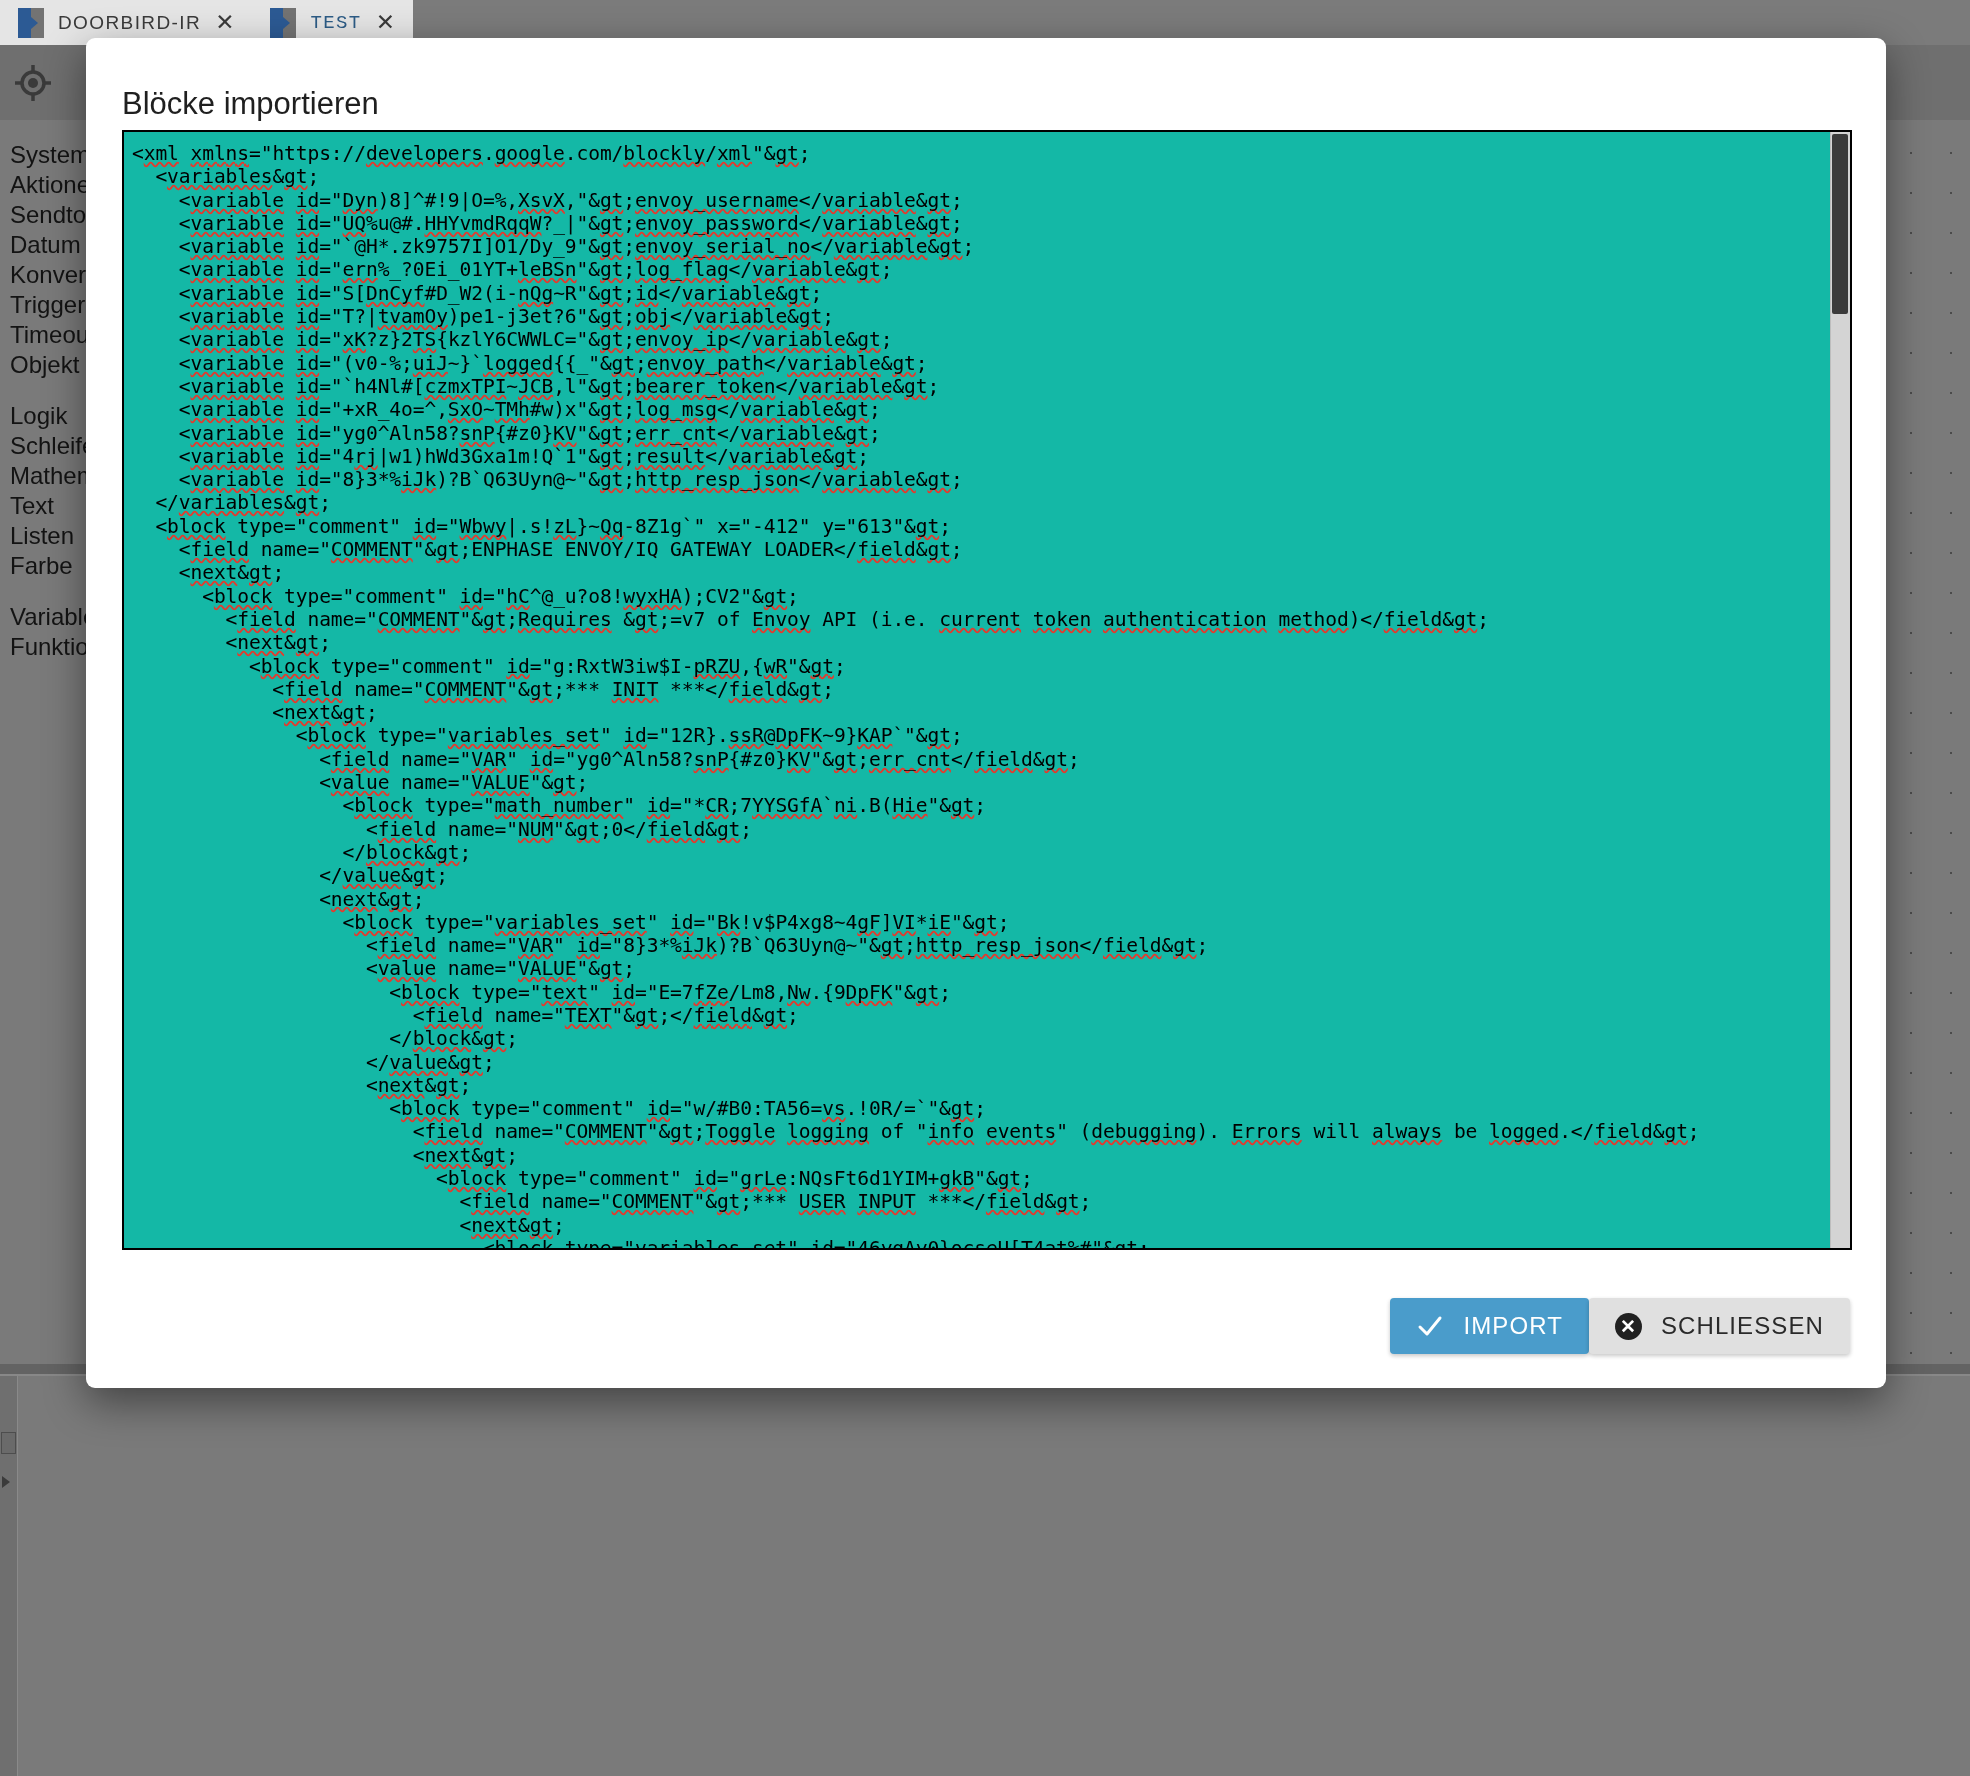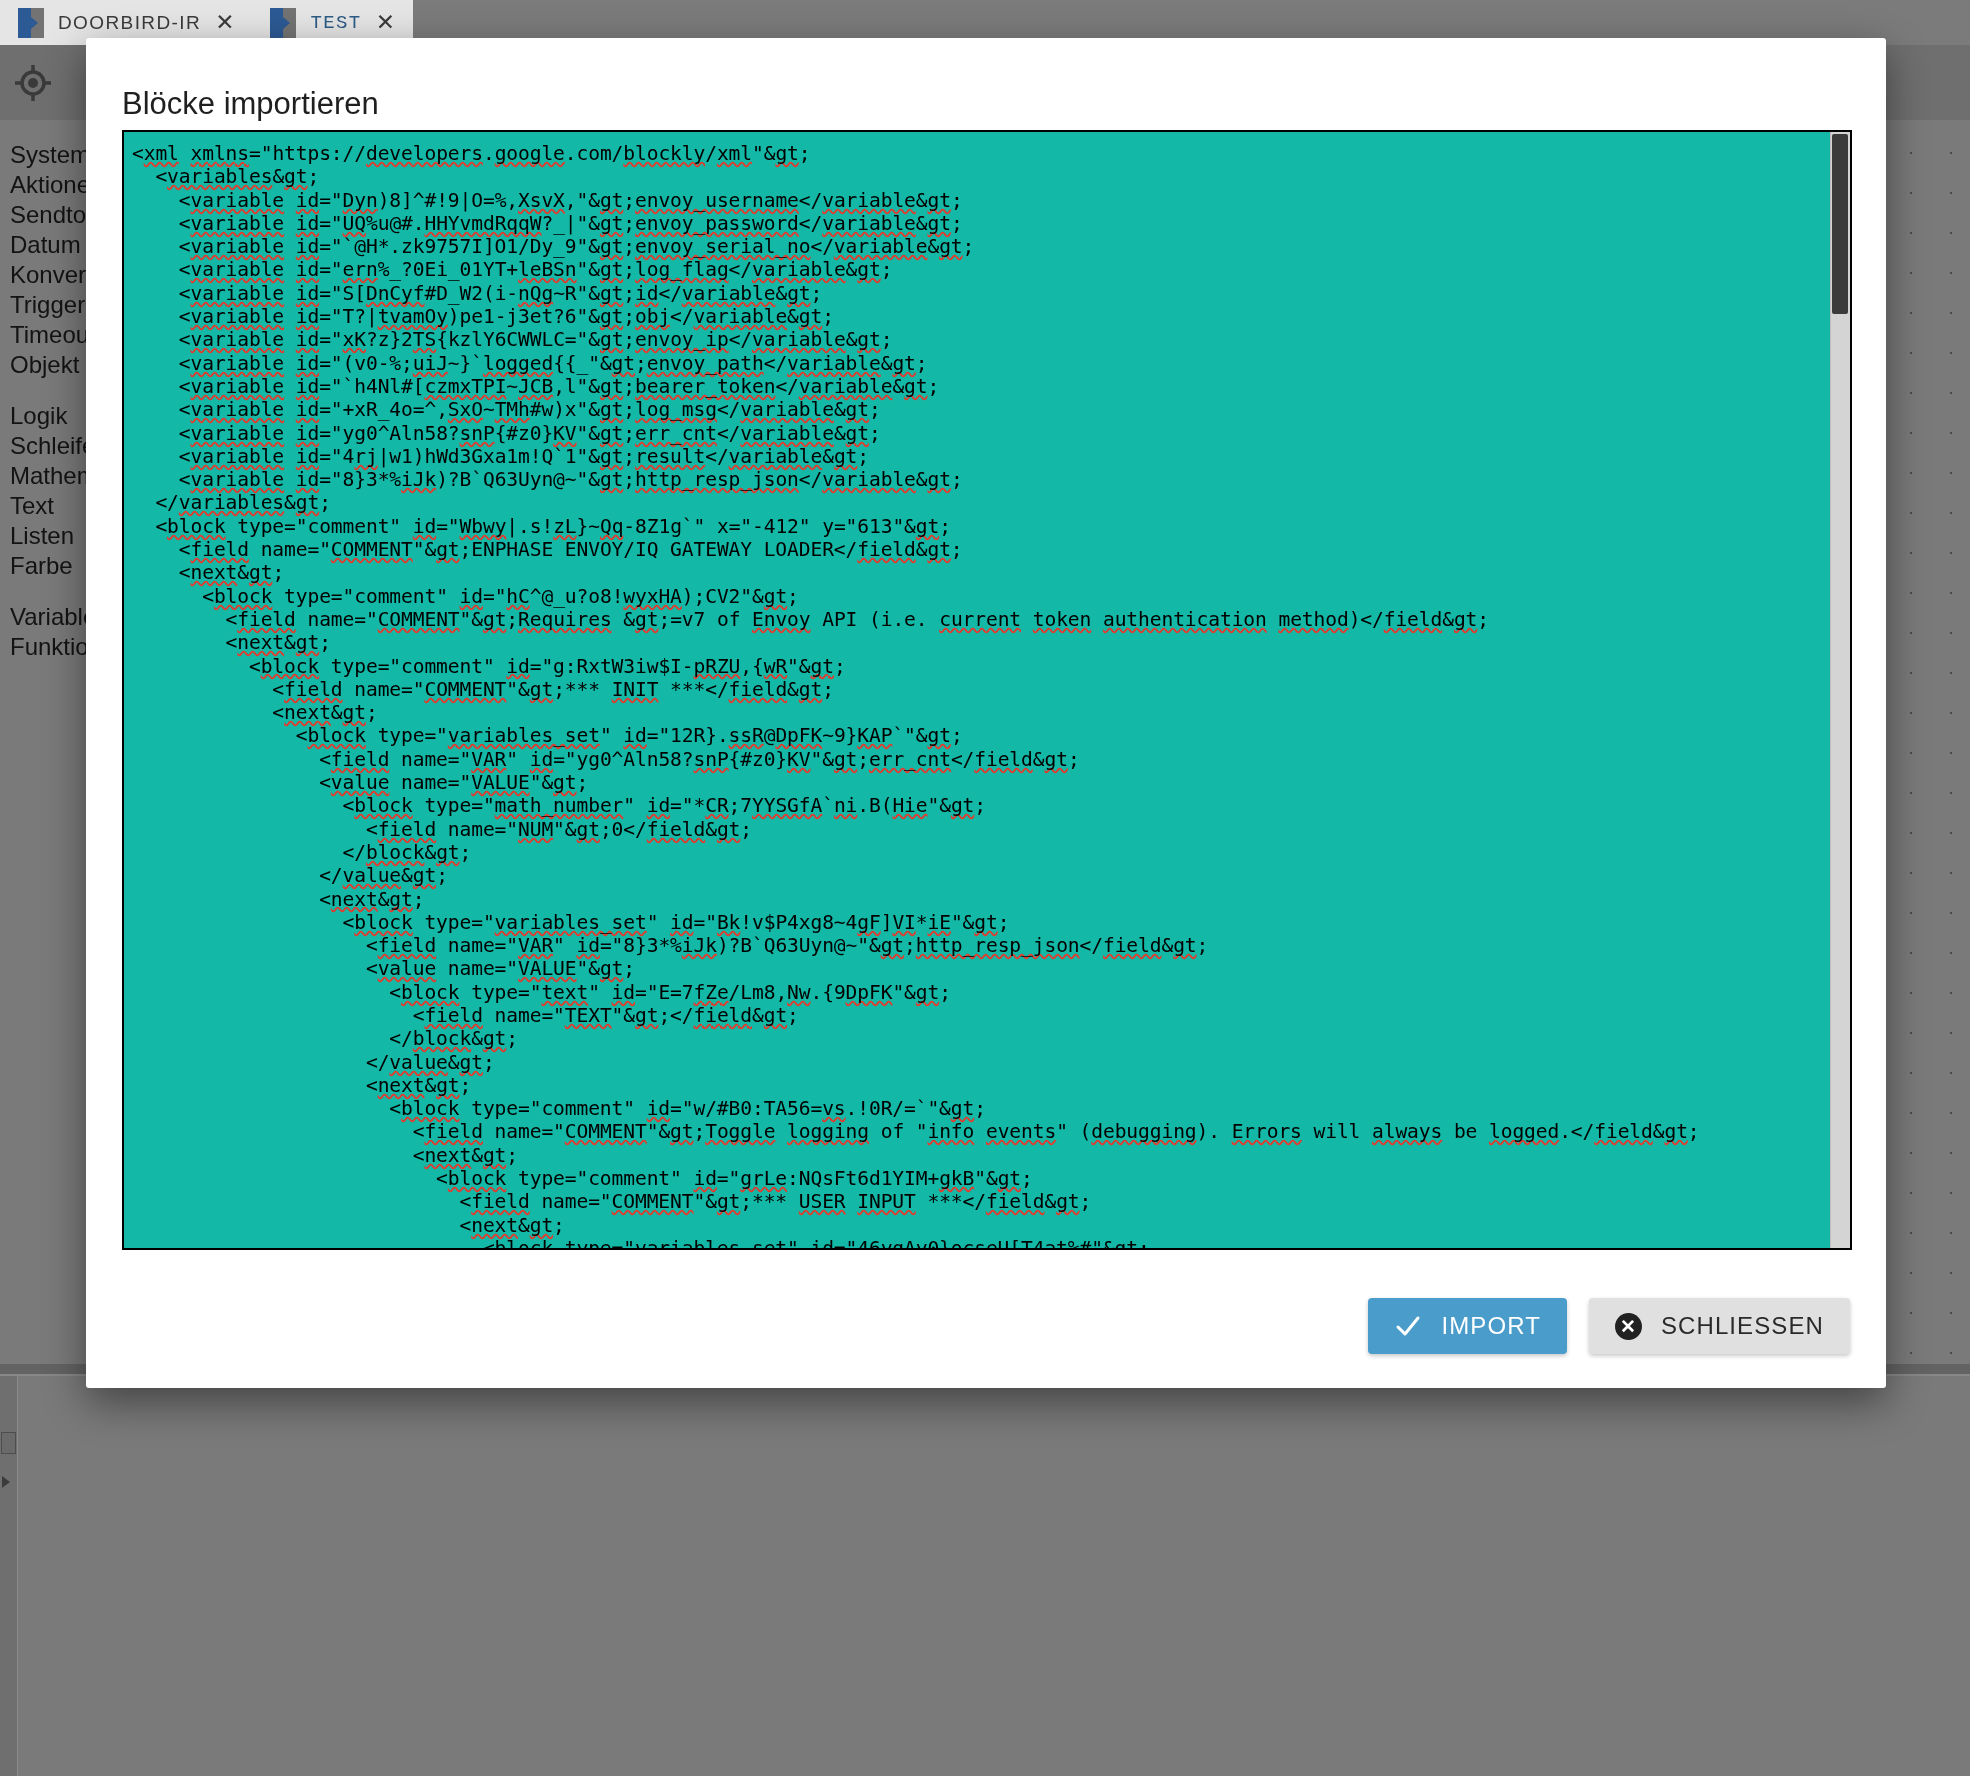--- a/index.html
+++ b/index.html
@@ -120,21 +120,21 @@
     background: rgba(0,0,0,0.0);
   }
 
   
   #modal {
     position: absolute;
     left: 86px; top: 38px;
     width: 1800px; height: 1350px;
     background: #ffffff;
     box-shadow: 0 14px 42px rgba(0,0,0,0.45);
-    border-radius: 3px;
+    border-radius: 9px;
     overflow: hidden;
   }
   #modal-title {
     position: absolute; left: 36px; top: 48px;
     font-size: 31px; color: #1f1f1f;
     font-weight: 400;
   }
 
   
   #xml-wrap {
@@ -191,21 +191,21 @@
   }
   #dropzone-text {
     position: relative;
     font-size: 27px; color: #8c8c8c;
     z-index: 2;
   }
 
   
   #modal-actions {
     position: absolute; right: 36px; bottom: 34px;
-    display: flex; gap: 22px; align-items: flex-start;
+    display: flex; align-items: flex-start;
   }
   .mbtn {
     display: inline-flex; align-items: center; gap: 19px;
     height: 56px; padding: 0 26px;
     border: none; border-radius: 4px;
     font-size: 24px; letter-spacing: 1.1px;
     cursor: pointer;
     box-shadow: 0 2px 4px rgba(0,0,0,0.22);
     font-family: "Liberation Sans", sans-serif;
   }

